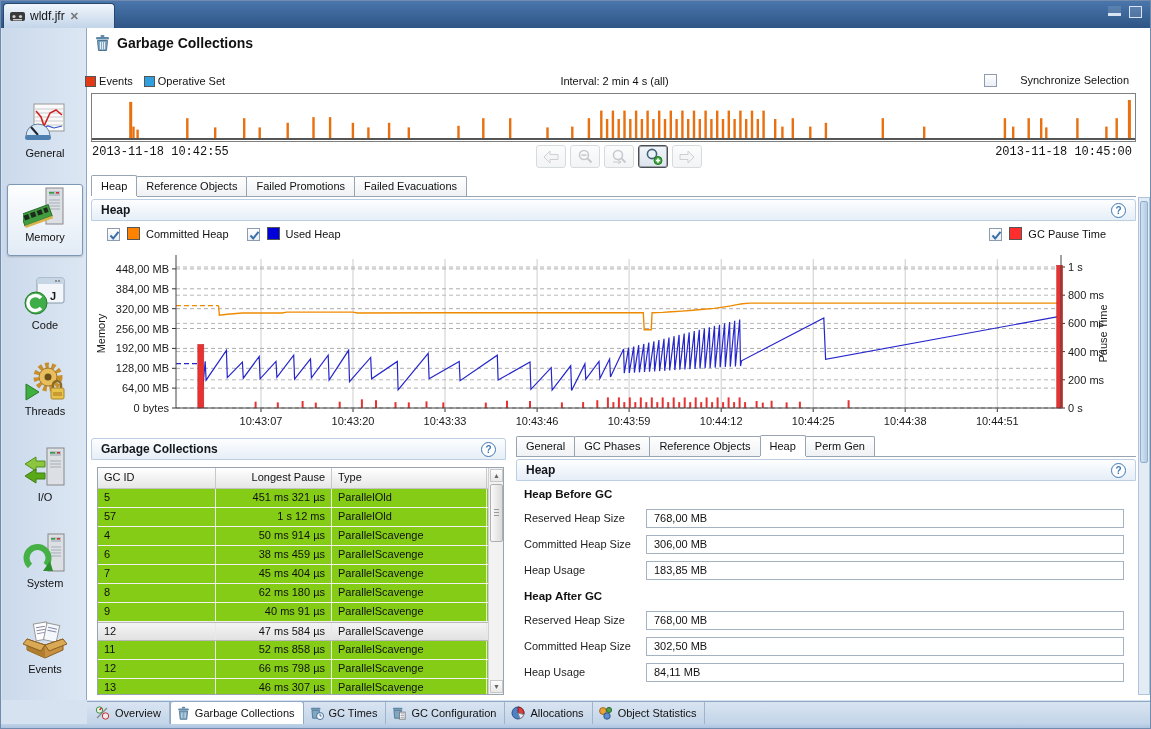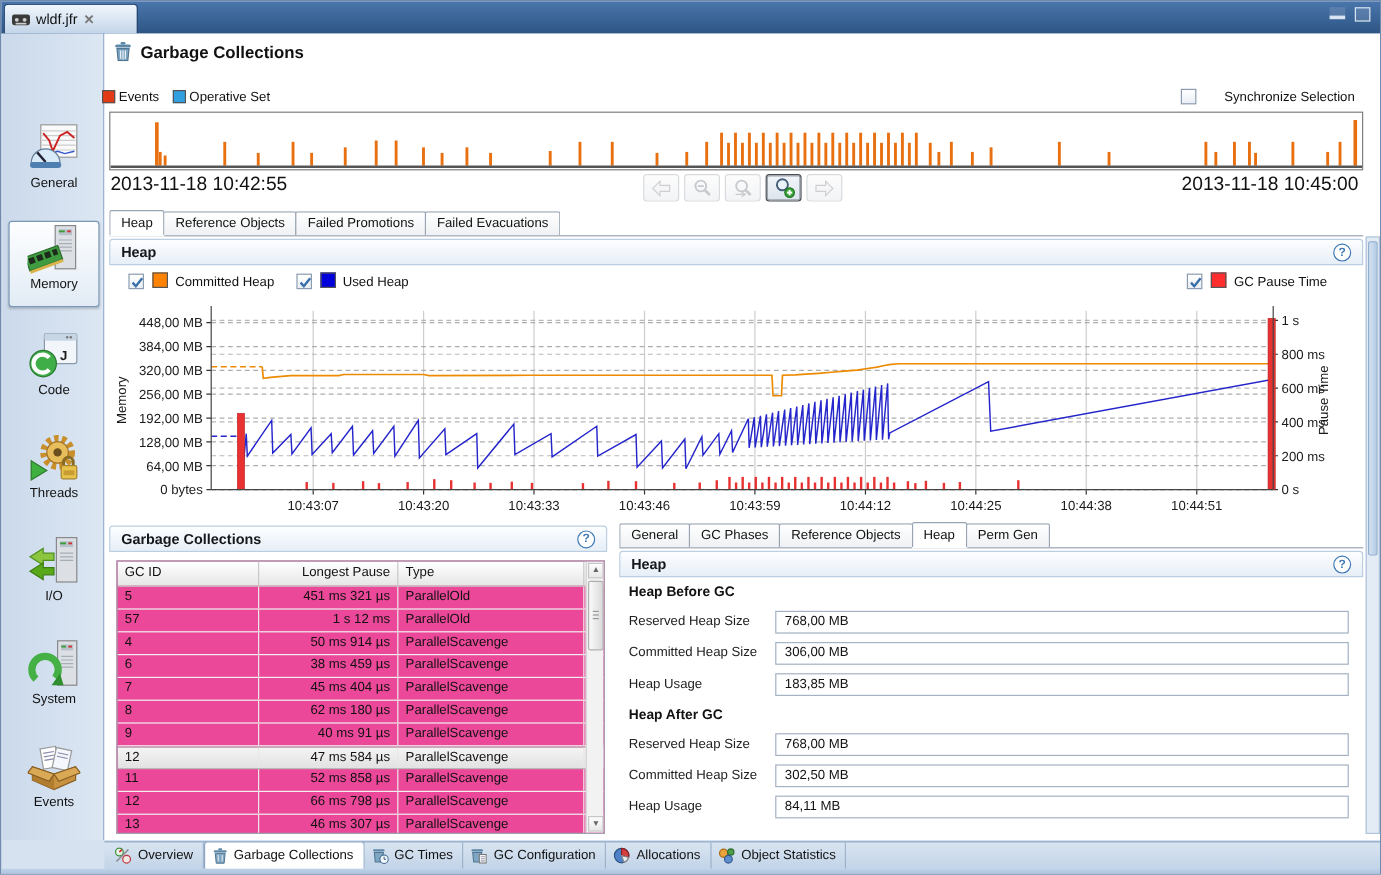--- a/index.html
+++ b/index.html
@@ -20,35 +20,35 @@
   .side-item .lbl{font-size:11px;color:#111;margin-top:2px;}
   
   .main{left:86px;top:27px;width:1063px;height:672px;background:#FFF;}
   .page-title{left:94px;top:33px;display:flex;align-items:center;gap:7px;font-size:14px;font-weight:bold;color:#111;}
   .legend-row{font-size:11px;color:#111;}
   .sw{display:inline-block;width:11px;height:11px;border:1px solid #555;vertical-align:-2px;}
   .cb{display:inline-block;width:13px;height:13px;border:1px solid #8C9CAE;background:linear-gradient(#FFF,#E9EFF5);position:relative;vertical-align:-3px;}
   .cb svg{position:absolute;left:0;top:0;}
   
   .timeline{left:90px;top:92px;width:1045px;height:49px;background:#FFF;border:1px solid #7F7F7F;}
-  .ts{font-size:16px;color:#111;}
+  .ts{font-size:12px;color:#111;font-family:Liberation Mono, monospace;}
   .navbtns{left:535px;top:144px;display:flex;gap:4px;}
   .navbtn{width:30px;height:23px;border:1px solid #B9BEC4;border-radius:3px;background:linear-gradient(#FBFBFC,#E9EBEE);display:flex;align-items:center;justify-content:center;}
   .navbtn.dis{opacity:.55;}
   .navbtn.focus{border:1px solid #4B4F55;box-shadow:inset 0 0 0 1px #9AA2AC;background:linear-gradient(#F2F6FA,#DCE4EC);}
   
   .tabstrip{display:flex;align-items:flex-end;font-size:11px;color:#111;}
   .tab{padding:3px 9px 4px 9px;border:1px solid #98A4B2;border-bottom:none;background:linear-gradient(#FFF,#EFF1F4);margin-right:-1px;border-radius:2px 2px 0 0;position:relative;}
   .tab.active{background:#FFF;padding-top:4px;z-index:2;box-shadow:0 1px 0 #FFF;}
   .tabline{border-bottom:1px solid #98A4B2;}
   
   .band{background:linear-gradient(#FDFEFF,#E6EEF7);border:1px solid #BCCFE2;border-radius:3px 3px 0 0;display:flex;align-items:center;padding:0 9px;font-size:12px;font-weight:bold;color:#14181D;}
   .help{margin-left:auto;width:15px;height:15px;border-radius:50%;border:1.5px solid #3E78B5;color:#3E78B5;font-size:10px;font-weight:bold;display:flex;align-items:center;justify-content:center;background:#FFF;}
   
-  .tablebox{left:96px;top:466px;width:407px;height:228px;border:1px solid #9AA4B0;background:#ec4899;overflow:hidden;font-size:11px;color:#111;}
+  .tablebox{left:96px;top:466px;width:407px;height:228px;border:1px solid #9AA4B0;background:#84cc16;overflow:hidden;font-size:11px;color:#111;}
   .thead{display:flex;height:21px;background:linear-gradient(#FFFFFF,#E6E6E6);border-bottom:1px solid #C2C2C2;}
   .th{padding:3px 6px;border-right:1px solid #C8C8C8;}
   .trow{display:flex;height:19px;border-bottom:1px solid #F0F0F0;}
   .trow.sel{background:linear-gradient(#F4F4F4,#E2E2E2);border-top:1px solid #B8B8B8;border-bottom:1px solid #B8B8B8;}
   .td{padding:2px 6px;border-right:1px solid #E8E8E8;white-space:nowrap;overflow:hidden;}
   .num{text-align:right;}
   .vscroll{position:absolute;right:0;top:0;width:15px;height:100%;background:#F2F2F2;border-left:1px solid #D0D0D0;}
   .varrow{position:absolute;left:1px;width:13px;height:13px;font-size:7px;color:#666;display:flex;align-items:center;justify-content:center;background:linear-gradient(#FDFDFD,#E8E8E8);border:1px solid #C8C8C8;}
   .vthumb{position:absolute;left:1px;top:16px;width:13px;height:58px;background:linear-gradient(90deg,#FAFAFA,#DADADA);border:1px solid #AFAFAF;border-radius:2px;}
   .vthumb:after{content:"";position:absolute;left:3px;right:3px;top:24px;border-top:1px solid #999;box-shadow:0 3px 0 #999,0 6px 0 #999;}
@@ -234,20 +234,23 @@
           <path d="M2.5 6.5 h10 l-1 10 h-8 z" fill="#7FA6C2" stroke="#4E7490"></path>
           <line x1="5.5" y1="8" x2="5.5" y2="15" stroke="#E8F0F6"></line>
           <line x1="7.5" y1="8" x2="7.5" y2="15.5" stroke="#E8F0F6"></line>
           <line x1="9.5" y1="8" x2="9.5" y2="15" stroke="#E8F0F6"></line>
         </svg>
       </span>
     <span>Garbage Collections</span>
   </div>
 
   <div class="abs legend-row" style="left:84px;top:74px;" id="rs-legend"><span class="sw" style="background: rgb(226, 58, 20);"></span><span style="margin-right: 8px;"> Events  </span><span class="sw" style="background: rgb(47, 159, 224);"></span><span style="margin-right: 8px;"> Operative Set  </span></div>
+  <div class="abs legend-row" style="left:86px;top:74px;width:1055px;text-align:center;pointer-events:none;">
+    <span>Interval: 2 min 4 s (all)</span>
+  </div>
   <div class="abs legend-row" style="right:21px;top:73px;">
     <span class="cb"></span>
     <span style="margin-left:20px;text-align:right;">Synchronize Selection</span>
   </div>
 
   <div class="abs timeline" id="timeline">
       <svg width="1043" height="47">
         <rect x="37.2" y="7.9" width="3" height="36.1" fill="#E87010"></rect>
         <rect x="40.3" y="32.6" width="2.4" height="11.4" fill="#E87010"></rect>
         <rect x="44.4" y="35.6" width="2.4" height="8.4" fill="#E87010"></rect>

